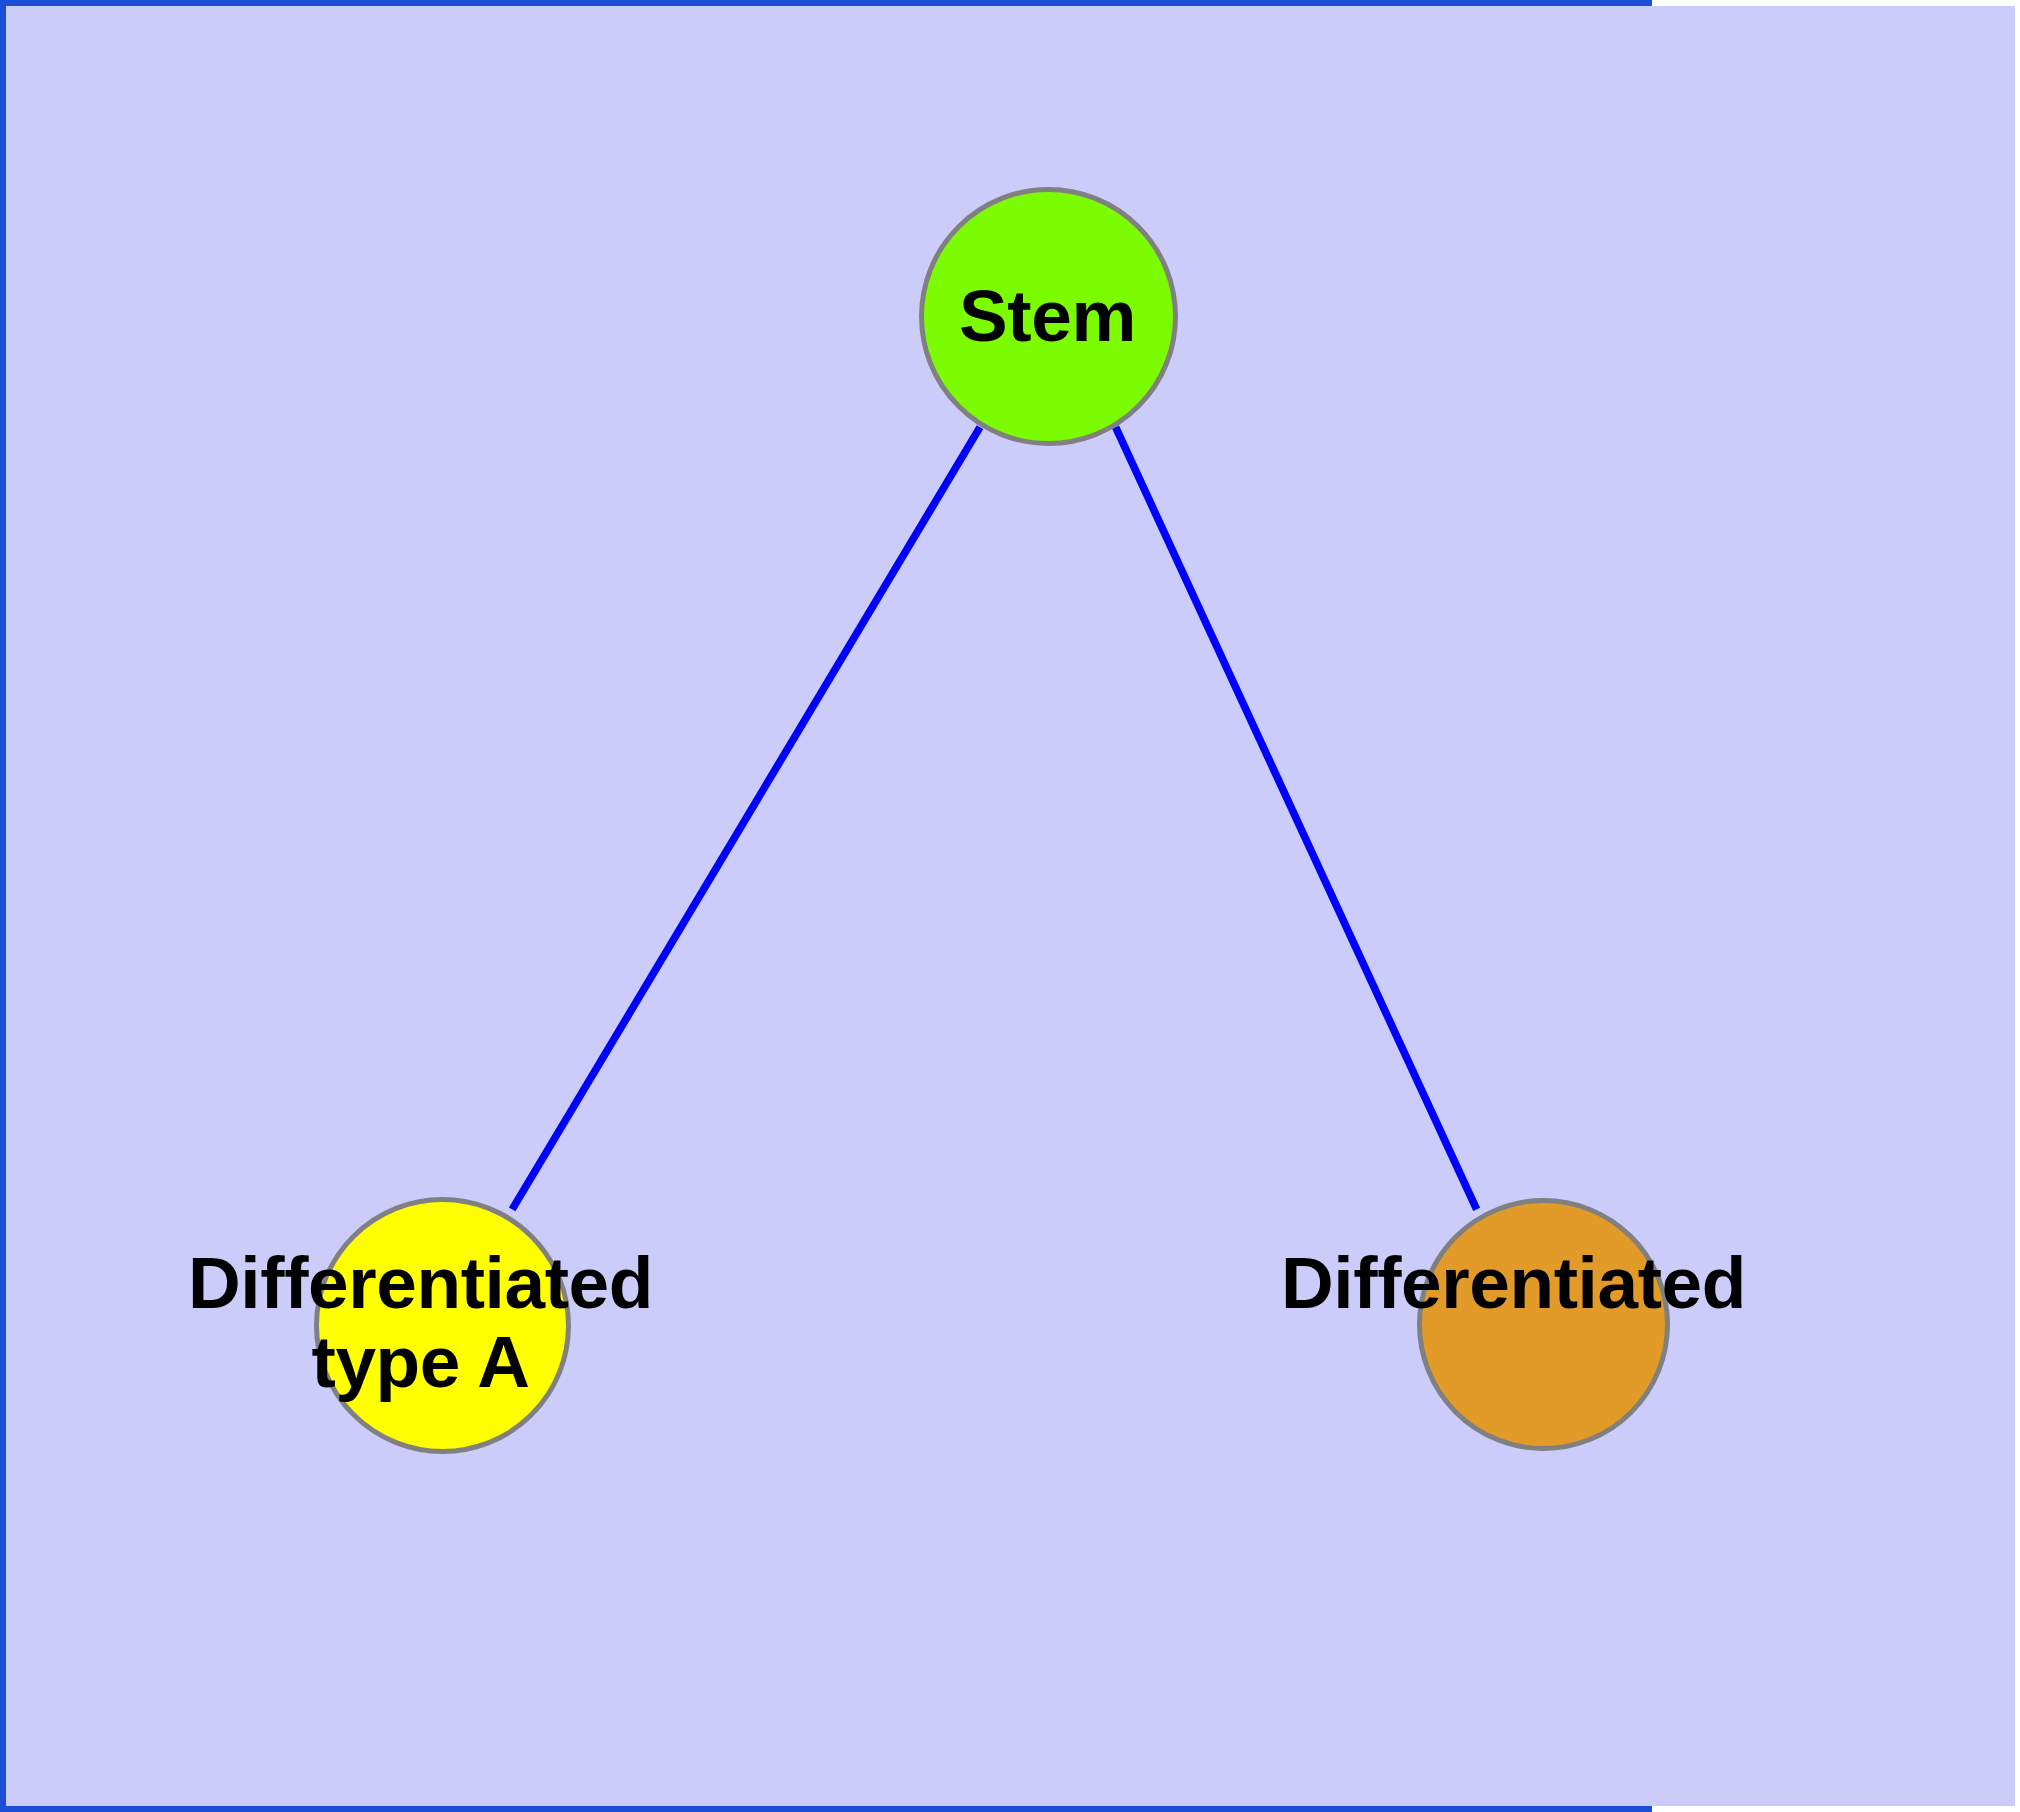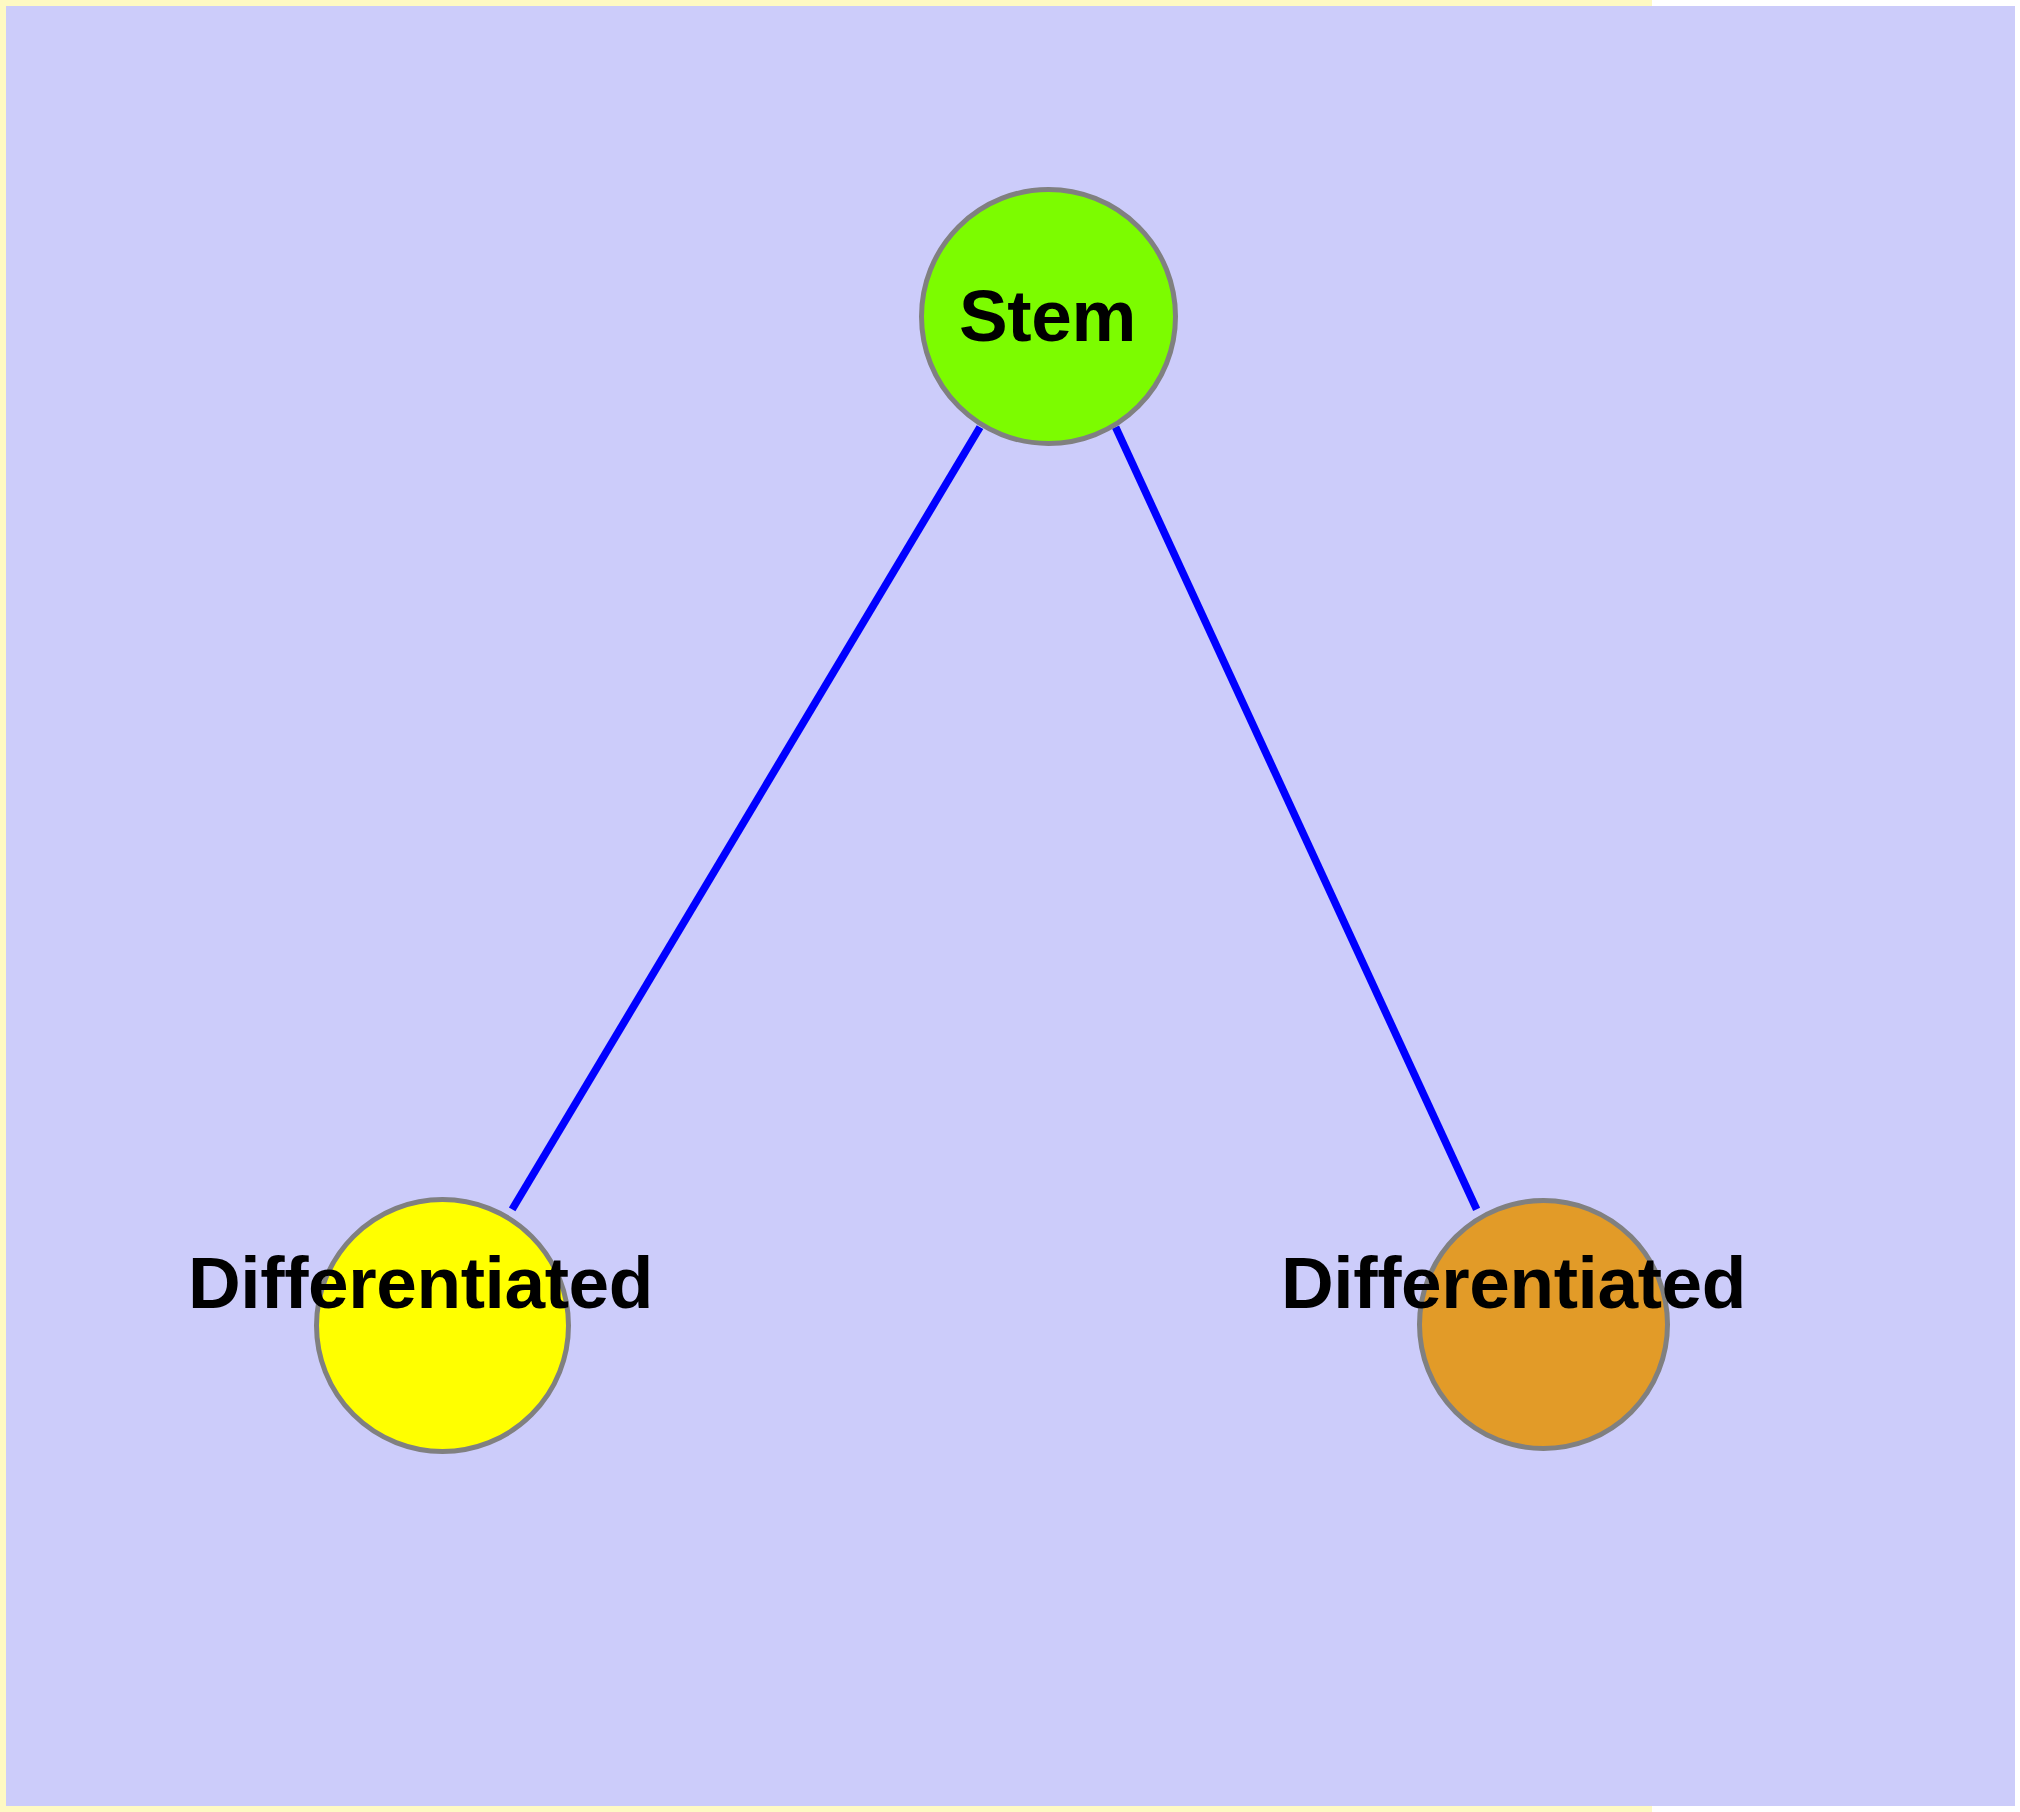--- a/index.html
+++ b/index.html
@@ -12,21 +12,21 @@
     width: 2021px;
     height: 1812px;
     overflow: hidden;
     font-family: "Liberation Sans", sans-serif;
   }
 
   #graph-canvas {
     position: relative;
     width: 1652px;
     height: 1812px;
-    background: #fef9c3;
+    background: #1d4ed8;
     box-sizing: border-box;
   }
 
   
   #plot-background {
     position: absolute;
     left: 6px;
     top: 6px;
     width: 2009px;
     height: 1800px;
@@ -114,18 +114,18 @@
     <line x1="1156" y1="504" x2="604" y2="1427" stroke="#0000ff" stroke-width="9" stroke-linecap="butt"></line>
     <line x1="1316" y1="504" x2="1742" y2="1427" stroke="#0000ff" stroke-width="9" stroke-linecap="butt"></line>
   </svg>
 
   <div class="node" id="node-stem"></div>
   <div class="node" id="node-diff-a"></div>
   <div class="node" id="node-diff-b"></div>
 
   <div class="node-label" id="label-stem">Stem</div>
 
-  <div class="node-label" id="label-diff-a"><span>Differentiated</span><br></div>
+  <div class="node-label" id="label-diff-a"><span>Differentiated</span><br><span>type A</span></div>
 
   <div class="node-label" id="label-diff-b"><span>Differentiated</span><br></div>
 
 </div>
 
 
 </body></html>

